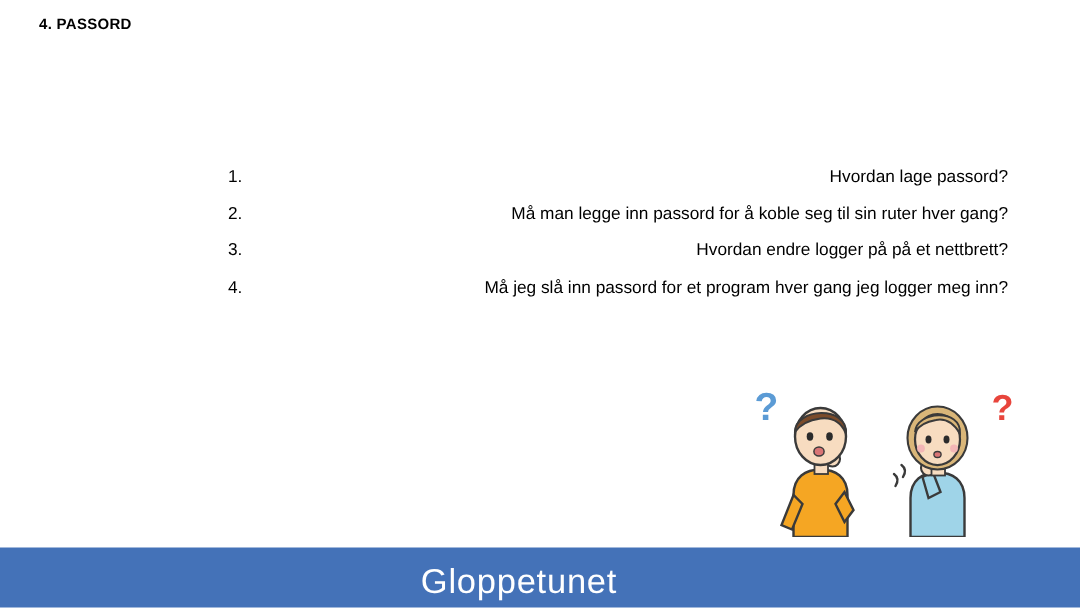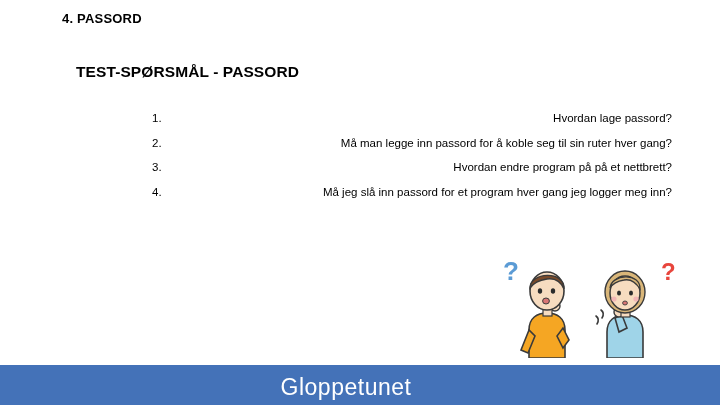--- a/index.html
+++ b/index.html
@@ -18,25 +18,24 @@
     position: absolute;
     left: 0; top: 0;
     width: 720px;
     height: 405px;
     background: #ffffff;
   }
   .header-label {
     position: absolute;
     left: 26px;
     top: 11px;
-    font-size: 13px;
+    font-size: 10px;
     font-weight: bold;
     color: #000000;
     letter-spacing: 0.2px;
-    margin-left: 36px;
   }
   .slide-title {
     position: absolute;
     left: 76px;
     top: 63px;
     font-size: 15.5px;
     font-weight: bold;
     color: #000000;
     letter-spacing: 0.1px;
   }
@@ -90,34 +89,33 @@
     height: 100px;
   }
 </style>
 </head>
 <body>
 
 <div class="slide">
 
   <div class="header-label">4. PASSORD</div>
 
-  <div class="slide-title">TEST-SPØRSMÅL - PASSORD</div>
 
   <div class="qlist">
     <div class="qitem">
       <span class="qnum">1.</span>
       <span class="qtext">Hvordan lage passord?</span>
     </div>
     <div class="qitem">
       <span class="qnum">2.</span>
       <span class="qtext">Må man legge inn passord for å koble seg til sin ruter hver gang?</span>
     </div>
     <div class="qitem">
       <span class="qnum">3.</span>
-      <span class="qtext">Hvordan endre program på på et nettbrett?</span>
+      <span class="qtext">Hvordan endre logger på på et nettbrett?</span>
     </div>
     <div class="qitem">
       <span class="qnum">4.</span>
       <span class="qtext">Må jeg slå inn passord for et program hver gang jeg logger meg inn?</span>
     </div>
   </div>
 
   <div class="clipart">
     <svg width="185" height="100" viewBox="0 0 185 100" xmlns="http://www.w3.org/2000/svg">
 

